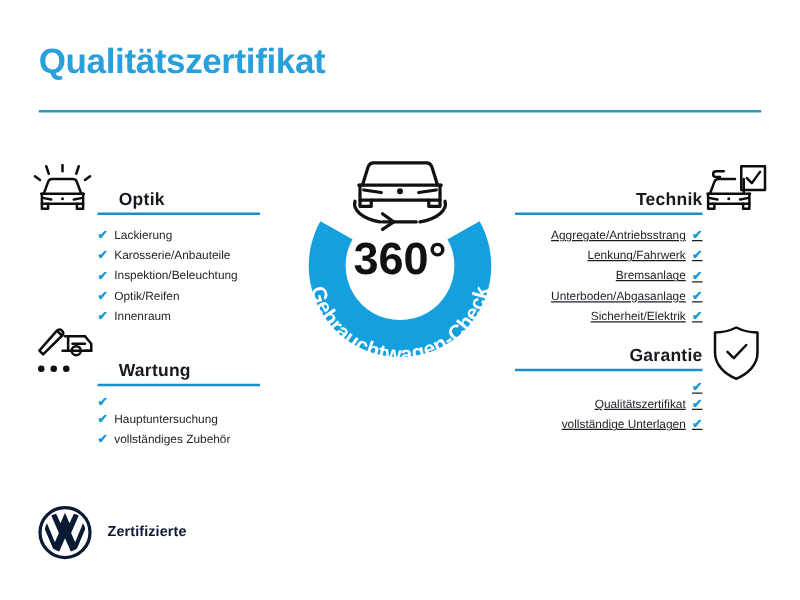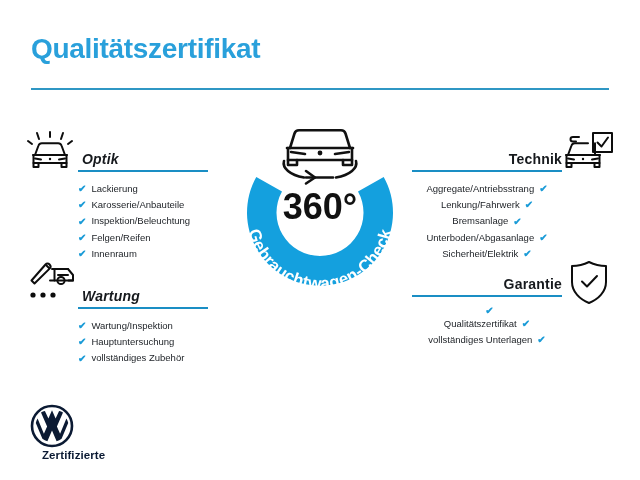--- a/index.html
+++ b/index.html
@@ -61,21 +61,21 @@
   .head-underline {
     position: absolute;
     left: 0;
     bottom: 0;
     height: 2px;
     background: #1a8ec4;
   }
 
   
   .block.left { left: 78px; }
-  .block.left .head-label { left: 4px; font-style: italic; }
+  .block.left .head-label { left: 17px; }
   .block.left .head-underline { width: 130px; }
 
   
   .block.right { left: 412px; }
   .block.right .head-label { right: 0; }
   .block.right .head-underline { width: 150px; right: 0; left: auto; }
 
   .list {
     list-style: none;
     margin: 0;
@@ -84,21 +84,21 @@
   }
   .list li {
     font-size: 9.5px;
     line-height: 16.2px;
     color: #1b1f24;
     white-space: nowrap;
     display: flex;
     align-items: center;
   }
   .block.left .list li { justify-content: flex-start; }
-  .block.right .list li { justify-content: center; }
+  .block.right .list li { justify-content: flex-end; text-decoration: underline; }
 
   .chk {
     color: #1a9bd7;
     font-size: 10px;
     font-weight: 700;
     line-height: 1;
     display: inline-block;
   }
   .block.left .chk { margin-right: 5px; }
   .block.right .chk { margin-left: 5px; }
@@ -120,22 +120,21 @@
     height: 200px;
   }
   .badge svg { display: block; width: 100%; height: 100%; }
 
   
   .footer {
     position: absolute;
     left: 30px;
     top: 404px;
     display: flex;
-    align-items: flex-start;
-    flex-direction: column;
+    align-items: center;
   }
   .vw-mark { width: 44px; height: 44px; }
   .vw-mark svg { display: block; width: 100%; height: 100%; }
   .footer-text {
     margin-left: 12px;
     font-size: 11.5px;
     font-weight: 700;
     line-height: 15px;
     color: #0b1a33;
     letter-spacing: 0.1px;
@@ -180,21 +179,21 @@
       <li>
           <span class="chk">✔</span>
           <span>Karosserie/Anbauteile</span>
         </li>
       <li>
           <span class="chk">✔</span>
           <span>Inspektion/Beleuchtung</span>
         </li>
       <li>
           <span class="chk">✔</span>
-          <span>Felgen/Reifen</span>
+          <span>Optik/Reifen</span>
         </li>
       <li>
           <span class="chk">✔</span>
           <span>Innenraum</span>
         </li>
     </ul>
   </div>
 
   <div class="sec-icon" style="left:24px; top:256px; height:50px;">
     <svg viewBox="0 0 52 50" fill="none" stroke="#0d0d0d" stroke-width="2" stroke-linecap="round" stroke-linejoin="round">
@@ -213,21 +212,20 @@
   </div>
 
   <div class="block left" style="top:271px;margin-top:12px;">
     <div class="head-row">
       <div class="head-label">Wartung</div>
       <div class="head-underline"></div>
     </div>
     <ul class="list">
       <li>
           <span class="chk">✔</span>
-          <span>Wartung/Inspektion</span>
         </li>
       <li>
           <span class="chk">✔</span>
           <span>Hauptuntersuchung</span>
         </li>
       <li>
           <span class="chk">✔</span>
           <span>vollständiges Zubehör</span>
         </li>
     </ul>
@@ -293,21 +291,21 @@
     </div>
     <ul class="list">
       <li>
           <span class="chk">✔</span>
         </li>
       <li>
           <span>Qualitätszertifikat</span>
           <span class="chk">✔</span>
         </li>
       <li>
-          <span>vollständiges Unterlagen</span>
+          <span>vollständige Unterlagen</span>
           <span class="chk">✔</span>
         </li>
     </ul>
   </div>
 
   <div class="badge">
     <svg viewBox="0 0 184 200">
       <defs>
         <path id="arcPath" d="M 19 101 A 73 73 0 0 0 165 101"></path>
       </defs>

